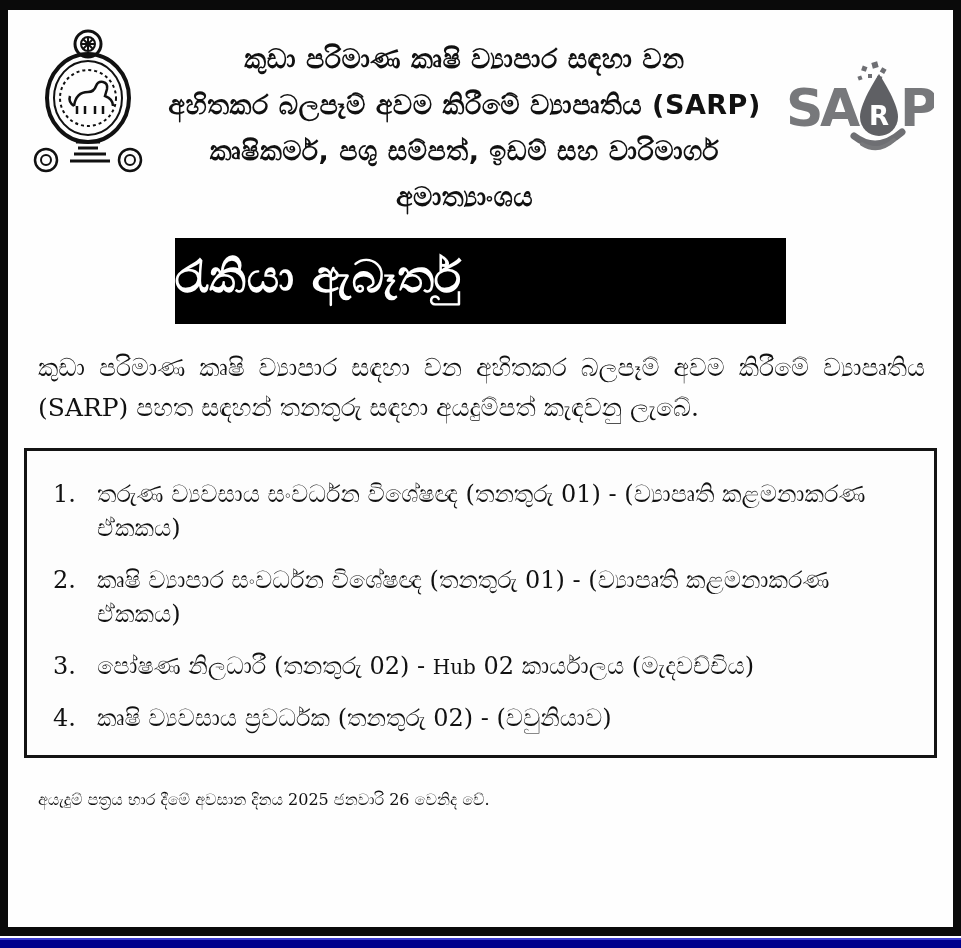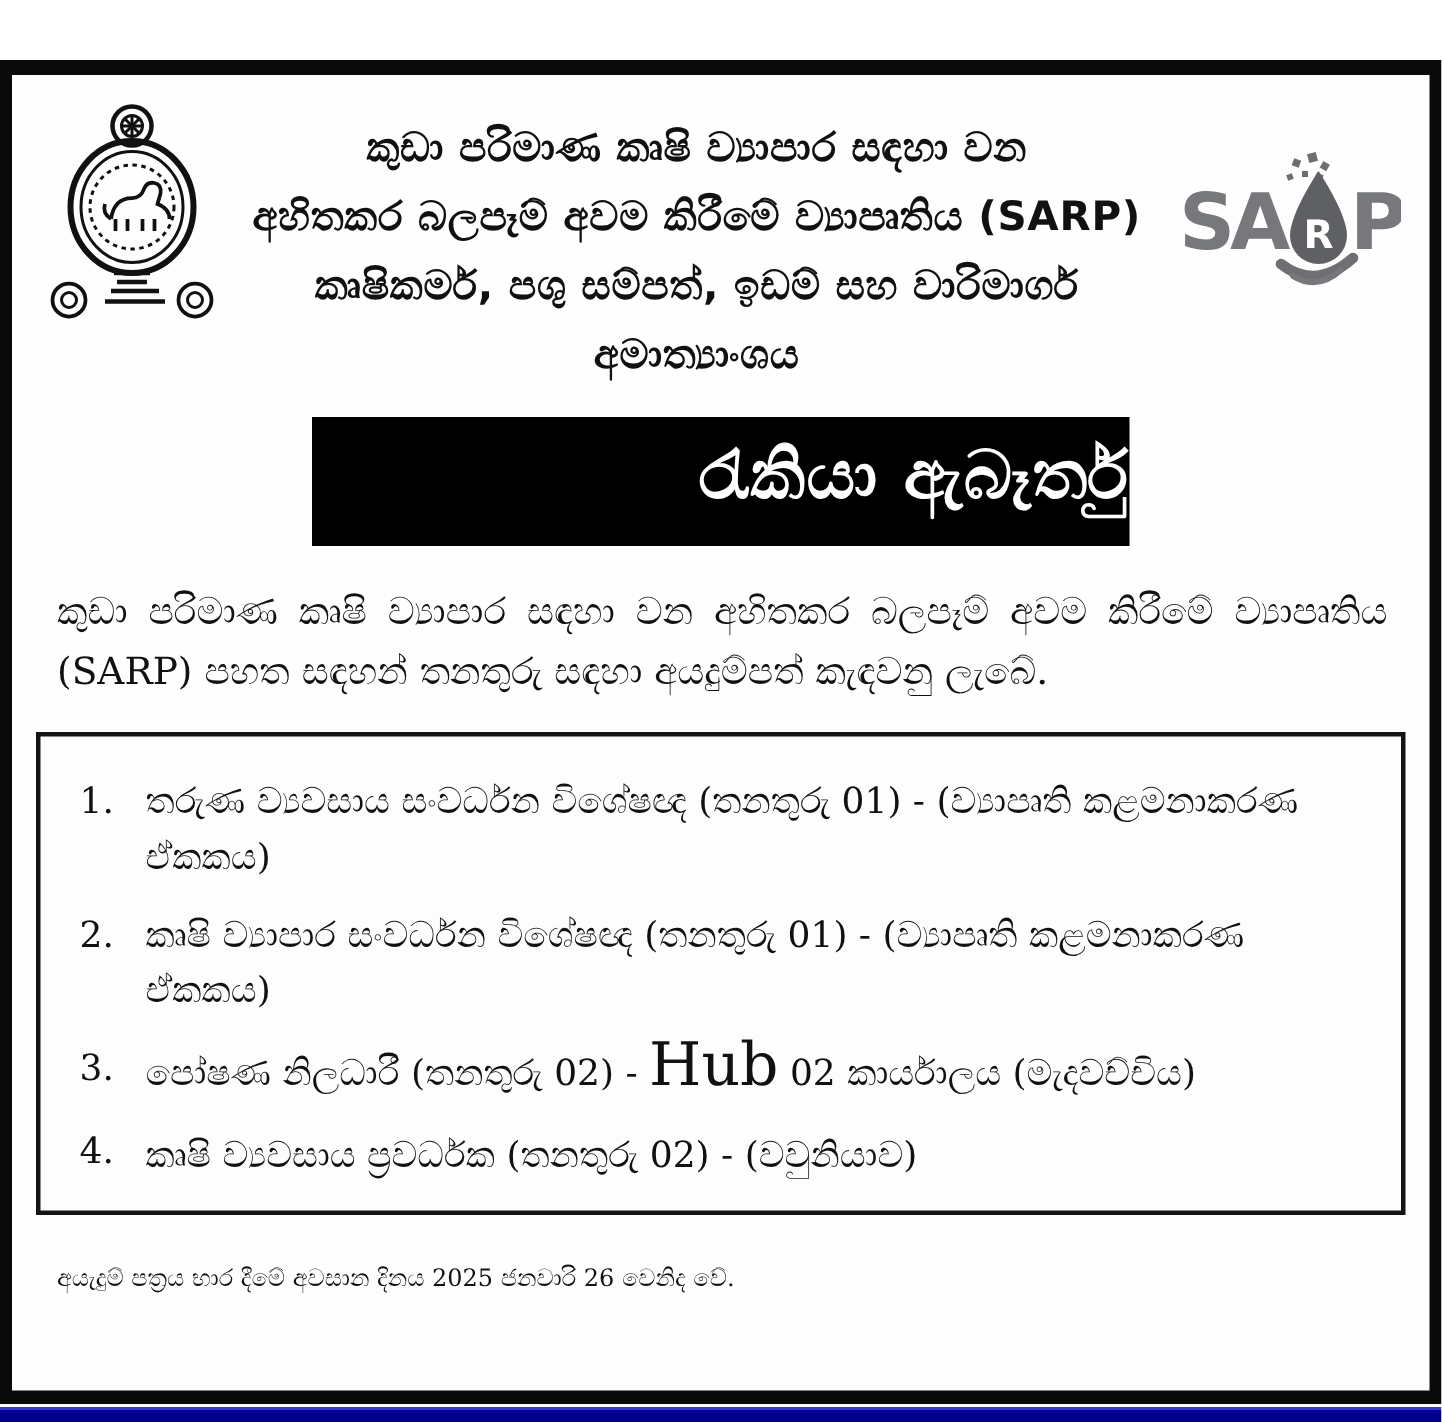--- a/index.html
+++ b/index.html
@@ -1,60 +1,60 @@
 <!DOCTYPE html>
 <html><head>
 <meta charset="utf-8">
 <style>
   * { margin:0; padding:0; box-sizing:border-box; }
   html,body { width:961px; height:948px; background:#ffffff; overflow:hidden; }
   body { font-family:"DejaVu Sans", sans-serif; color:#111; position:relative; }
 
-  .page { position:absolute; inset:0; background:#fff;margin-top:40px; }
+  .page { position:absolute; inset:0; background:#fff; }
   .doc {
     position:absolute; left:0; top:0; right:0; bottom:12px;
     background:#fefefe;
     border:8px solid #0a0a0a; border-top-width:10px; border-bottom-width:9px;
     overflow:hidden;
   }
   .footer-bar {
     position:absolute; left:0; right:0; bottom:0; height:10px;
     background:linear-gradient(#3a3ad0 0px, #3a3ad0 2px, #00008c 2px);
   }
 
   
   .header { display:flex; align-items:flex-start; padding:12px 14px 0 24px; }
   .emblem-wrap { width:118px; flex:0 0 auto; padding-top:6px; }
   .titles { flex:1 1 auto; text-align:center; padding-top:14px; }
   .title-line { font-weight:bold; font-size:27px; line-height:46px; letter-spacing:0.5px; }
   .logo-wrap { width:160px; flex:0 0 auto; padding-top:38px; text-align:center; }
 
   
   .banner {
-    width:545px; margin:18px auto 0 auto; background:#000; color:#fff;
-    text-align:right; font-weight:bold; font-size:45px;
+    width:611px; margin:18px auto 0 auto; background:#000; color:#fff;
+    text-align:left; font-weight:bold; font-size:45px;
     padding:12px 0 20px 0; letter-spacing:1px;
   }
 
   
   .intro {
     margin:24px 28px 0 30px; font-size:25px; line-height:40px;
     text-align:justify; font-family:"DejaVu Serif","DejaVu Sans",serif;
   }
 
   
   .vbox {
     margin:20px 16px 0 16px; border:3px solid #141414;
     padding:8px 20px 20px 26px; background:#fdfdfd;
   }
   .vrow { display:flex; margin-top:18px; font-size:24px; line-height:34px;
           font-family:"DejaVu Serif","DejaVu Sans",serif; }
   .vno { flex:0 0 44px; }
   .vtext { flex:1 1 auto; }
-  .latin { font-family:"DejaVu Serif", serif; font-size:40px; line-height:30px; }
+  .latin { font-family:"DejaVu Serif", serif; font-size:20px; line-height:30px; }
 
   .para {
     margin:22px 28px 0 30px; font-size:16px; line-height:39px;
     text-align:justify; font-family:"DejaVu Serif","DejaVu Sans",serif;
   }
 </style>
 </head>
 <body>
 
 <div class="page">

